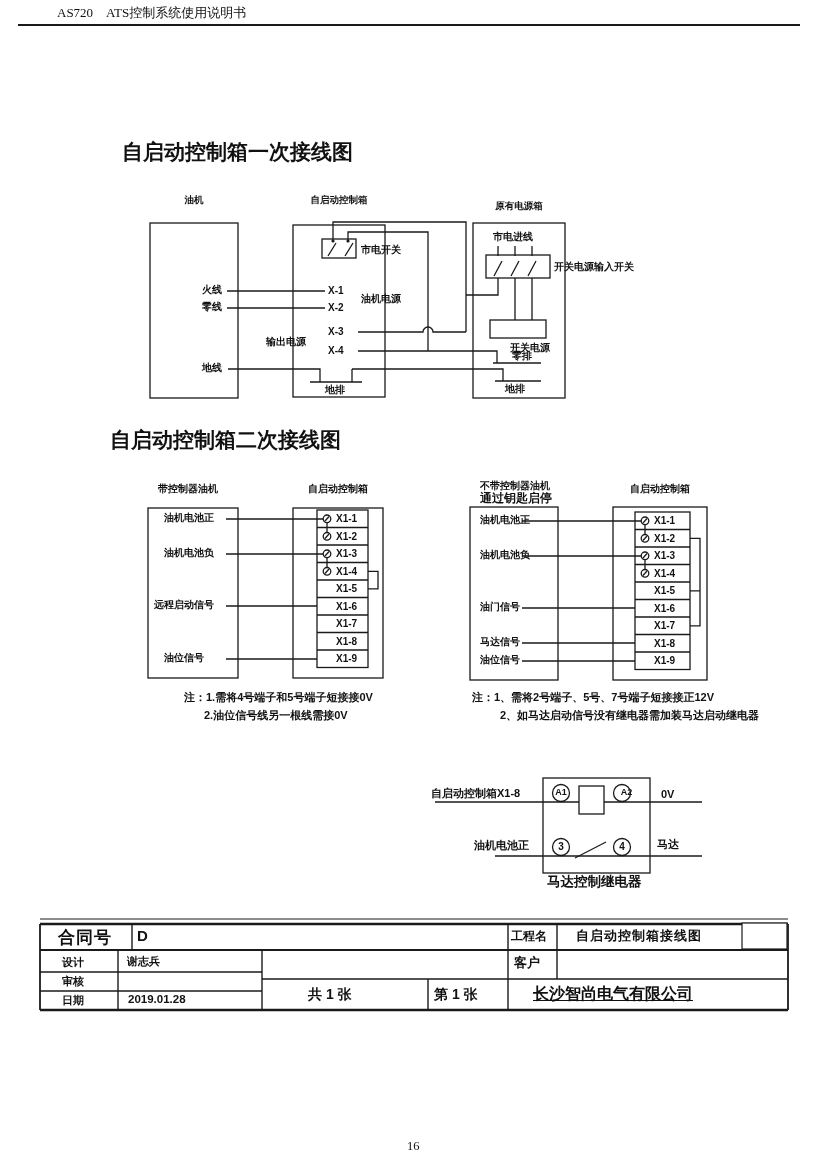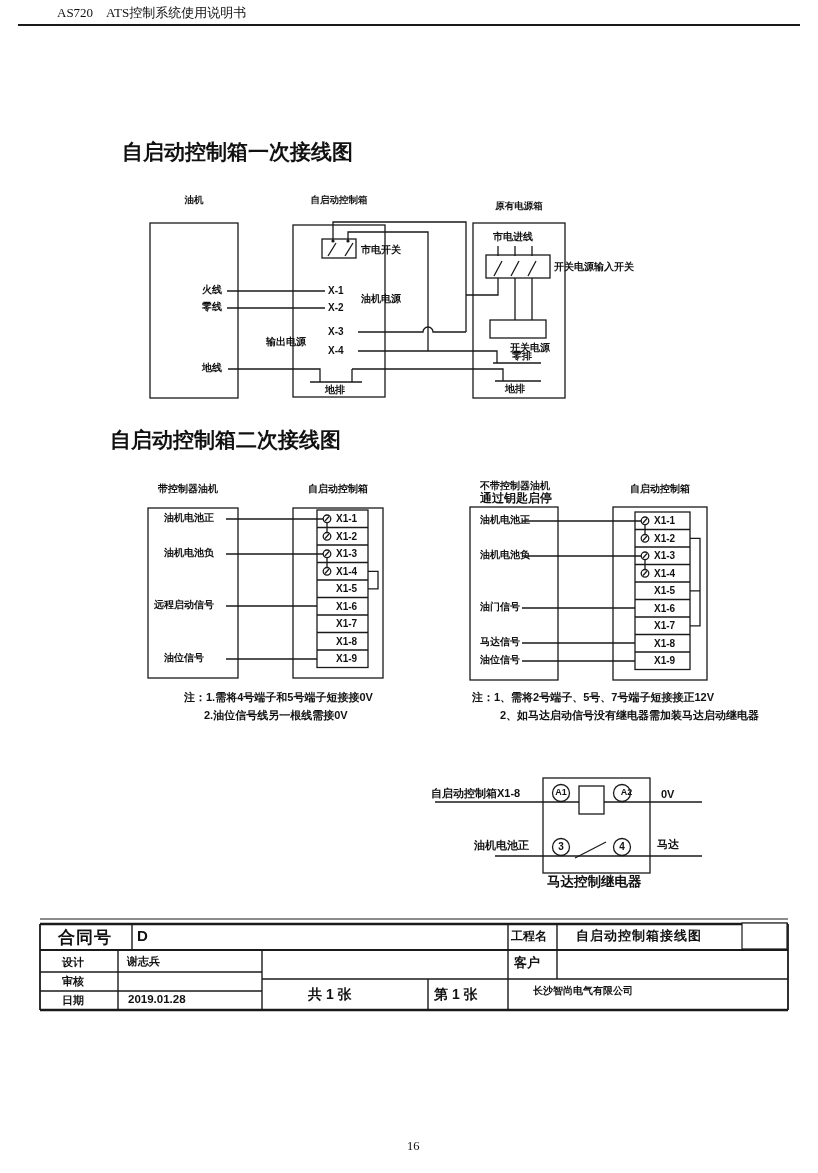--- a/index.html
+++ b/index.html
@@ -201,17 +201,17 @@
   <div class="lb" style="left:511px;top:930px;font-size:12px;">工程名</div>
   <div class="lb" style="left:576px;top:929px;font-size:13px;letter-spacing:1px;">自启动控制箱接线图</div>
   <div class="lb" style="left:62px;top:956px;font-size:11px;">设计</div>
   <div class="lb" style="left:127px;top:955px;font-size:11px;">谢志兵</div>
   <div class="lb" style="left:62px;top:975px;font-size:11px;">审核</div>
   <div class="lb" style="left:62px;top:994px;font-size:11px;">日期</div>
   <div class="lb" style="left:128px;top:993px;font-size:11.5px;">2019.01.28</div>
   <div class="lb" style="left:514px;top:956px;font-size:13px;">客户</div>
   <div class="lb" style="left:308px;top:987px;font-size:14px;">共 1 张</div>
   <div class="lb" style="left:434px;top:987px;font-size:14px;">第 1 张</div>
-  <div class="lb" style="left:533px;top:985px;font-size:10px;">长沙智尚电气有限公司</div>
+  <div class="lb" style="left:533px;top:985px;font-size:16px;text-decoration:underline;">长沙智尚电气有限公司</div>
 
   <div class="lb serif" style="left:400px;top:1139px;font-size:12.5px;margin-left:7px;">16</div>
 
 </div>
 
 </body></html>

